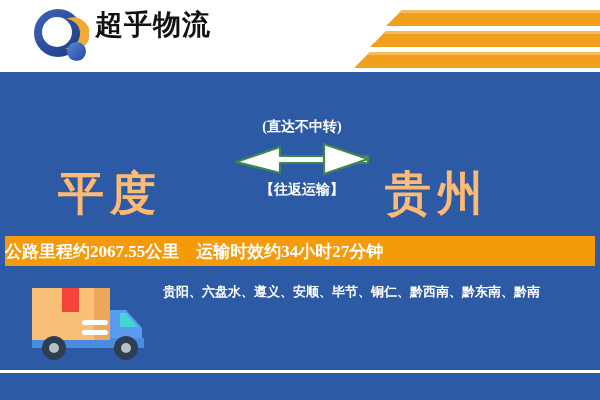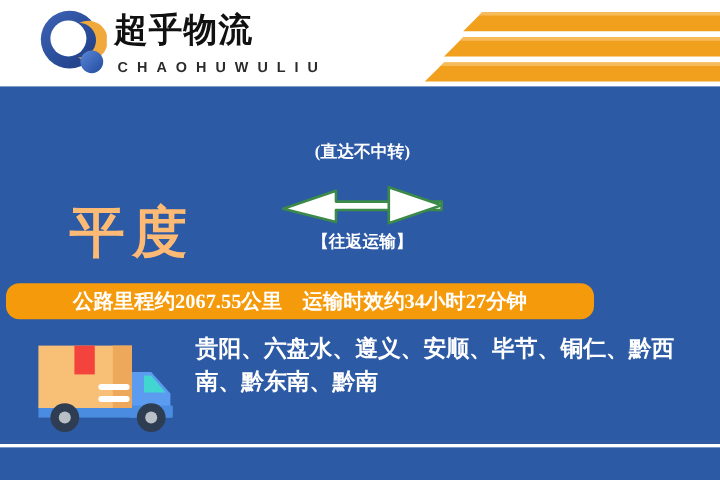--- a/index.html
+++ b/index.html
@@ -82,35 +82,34 @@
     width: 140px;
     text-align: center;
   }
   .mid-top, .mid-bottom {
     color: #ffffff;
     font-size: 14px;
     font-weight: bold;
     white-space: nowrap;
     font-family: "Liberation Serif", "DejaVu Serif", serif;
   }
-  .mid-top { margin-bottom: 15px; }
+  .mid-top { margin-bottom: 3px; }
   .arrow-wrap { width: 140px; height: 40px; }
   .mid-bottom { margin-top: 2px; text-align: center; }
 
   
   .infobar {
     position: absolute;
     left: 5px; top: 236px;
-    width: 490px;
+    width: 590px;
     height: 30px;
     background: #f59a0b;
     display: flex;
     align-items: center;
-    justify-content: center;
-    border-radius: 11px;
+    justify-content: flex-start;
   }
   .infobar-text {
     color: #ffffff;
     font-size: 17px;
     font-weight: bold;
     white-space: nowrap;
     font-family: "Liberation Serif", "DejaVu Serif", serif;
   }
 
   
@@ -122,21 +121,21 @@
   .truck {
     position: absolute;
     left: 22px; top: 8px;
     width: 128px; height: 84px;
   }
   .citylist-text {
     position: absolute;
     left: 163px; top: 6px;
     width: 418px;
     color: #ffffff;
-    font-size: 19px;
+    font-size: 13px;
     font-weight: bold;
     line-height: 27px;
     font-family: "Liberation Serif", "DejaVu Serif", serif;
   }
 
   .divider {
     position: absolute;
     left: 0; top: 370px;
     width: 600px; height: 3px;
     background: #ffffff;
@@ -169,21 +168,20 @@
           </linearGradient>
         </defs>
         <circle cx="25" cy="25" r="24" fill="url(#lgBlue)"></circle>
         <circle cx="24" cy="24" r="15" fill="#ffffff"></circle>
         <path d="M33 11 A16.5 16.5 0 1 1 32 40 A13.5 13.5 0 0 0 33 11 Z" fill="#f2a93b"></path>
         <circle cx="43.5" cy="43.5" r="9.5" fill="url(#lgDot)"></circle>
       </svg>
     </div>
 
     <div class="brand-cn">超乎物流</div>
-    <div class="brand-en">CHAOHUWULIU</div>
 
     <div class="stripes">
       <svg width="290" height="72" viewBox="0 0 290 72" preserveAspectRatio="none">
         <polygon points="92,10 290,10 290,26 76,26" fill="#f0a01c"></polygon>
         <polygon points="92,10 290,10 290,13 89,13" fill="#f7bb5c"></polygon>
         <polygon points="76,31 290,31 290,47 60,47" fill="#f0a01c"></polygon>
         <polygon points="76,31 290,31 290,34 73,34" fill="#f7bb5c"></polygon>
         <polygon points="60,52 290,52 290,68 44,68" fill="#f0a01c"></polygon>
         <polygon points="60,52 290,52 290,55 57,55" fill="#f7bb5c"></polygon>
       </svg>
@@ -197,20 +195,21 @@
       <div class="mid-top">(直达不中转)</div>
       <div class="arrow-wrap">
         <svg width="140" height="40" viewBox="0 0 140 40">
           <polygon points="4,23 48,8 48,17 136,17 136,24 48,24 48,34" fill="#ffffff" stroke="#3c8a4a" stroke-width="2.2" stroke-linejoin="round"></polygon>
           <polygon points="136,20 92,5 92,14 92,27 92,35" fill="#ffffff" stroke="#3c8a4a" stroke-width="2.2" stroke-linejoin="round"></polygon>
         </svg>
       </div>
       <div class="mid-bottom">【往返运输】</div>
     </div>
 
+    <div class="city city-dest">贵州</div>
   </div>
 
   <div class="infobar">
     <span class="infobar-text">公路里程约2067.55公里　运输时效约34小时27分钟</span>
   </div>
 
   <div class="citylist-zone">
     <div class="truck">
       <svg width="128" height="84" viewBox="0 0 128 84">
         <path d="M86 30 L104 30 L120 48 L120 68 L86 68 Z" fill="#5b9bf0"></path>

